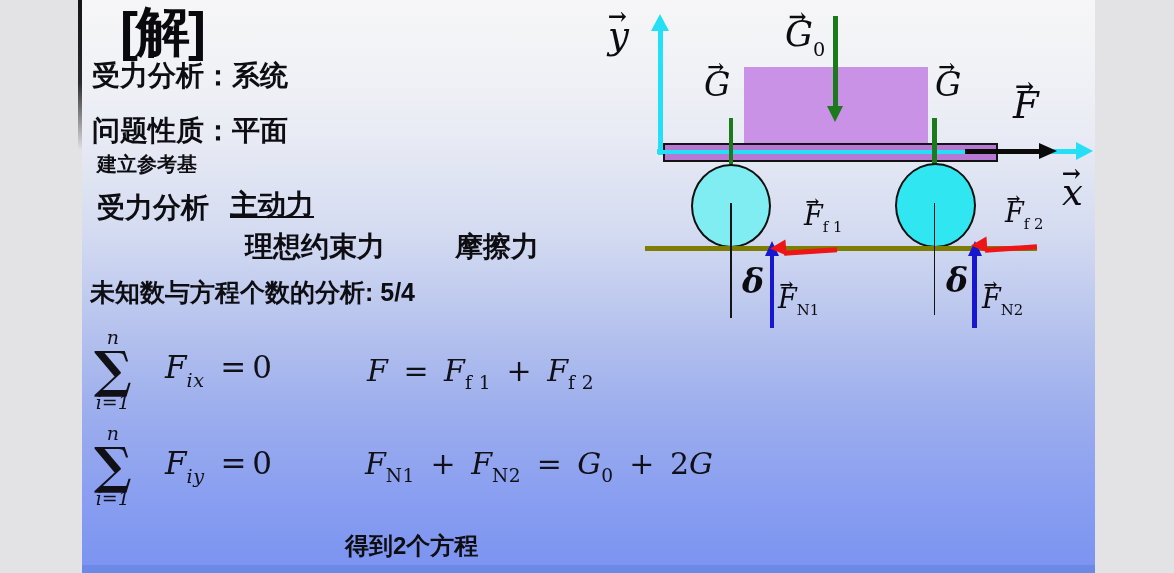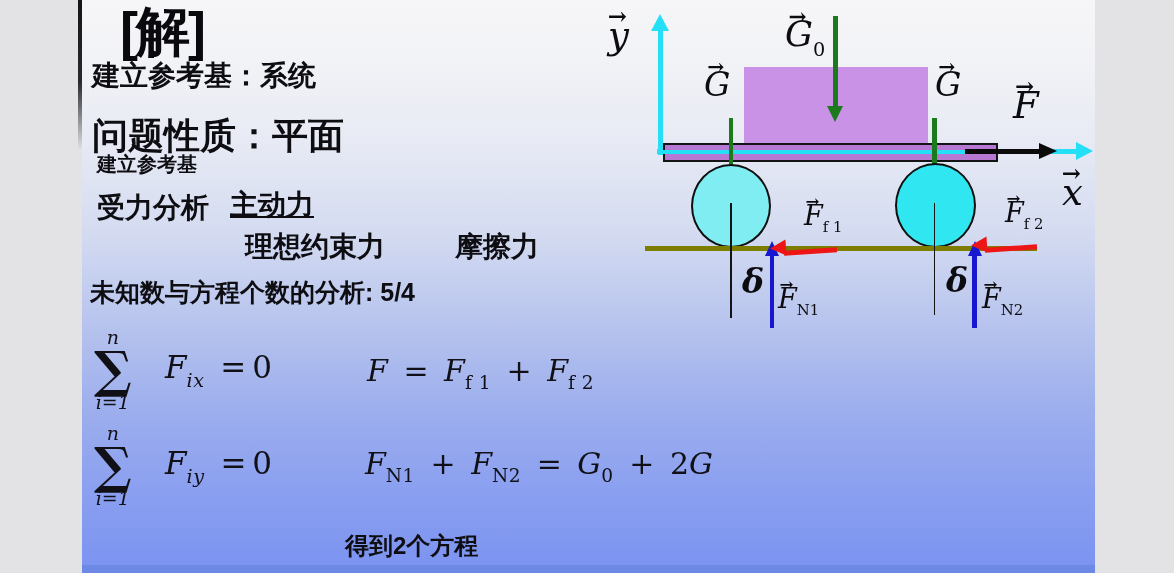--- a/index.html
+++ b/index.html
@@ -39,23 +39,23 @@
 </head>
 <body>
 
 <div class="stage">
   <div class="slide-edge"></div>
 
   <div class="slide">
 
     <div class="abs title" style="left:38px;top:-4px;">[解]</div>
 
-    <div class="abs cn" style="left:10px;top:57px;font-size:28px;">建立参考基：系统</div>
+    <div class="abs cn" style="left:10px;top:57px;font-size:28px;">受力分析：系统</div>
 
-    <div class="abs cn" style="left:10px;top:112px;font-size:36px;text-align:center;">问题性质：平面</div>
+    <div class="abs cn" style="left:10px;top:112px;font-size:28px;text-align:center;">问题性质：平面</div>
 
     <div class="abs cn" style="left:15px;top:151px;font-size:20px;">建立参考基</div>
 
     <div class="abs cn" style="left:15px;top:189px;font-size:28px;">受力分析</div>
     <div class="abs cn" style="left:148px;top:186px;font-size:28px;text-decoration:underline;">主动力</div>
 
     <div class="abs cn" style="left:163px;top:228px;font-size:28px;">理想约束力</div>
     <div class="abs cn" style="left:373px;top:228px;font-size:28px;">摩擦力</div>
 
     <div class="abs cn cn-bold" style="left:8px;top:276px;font-size:25px;">未知数与方程个数的分析: 5/4</div>

